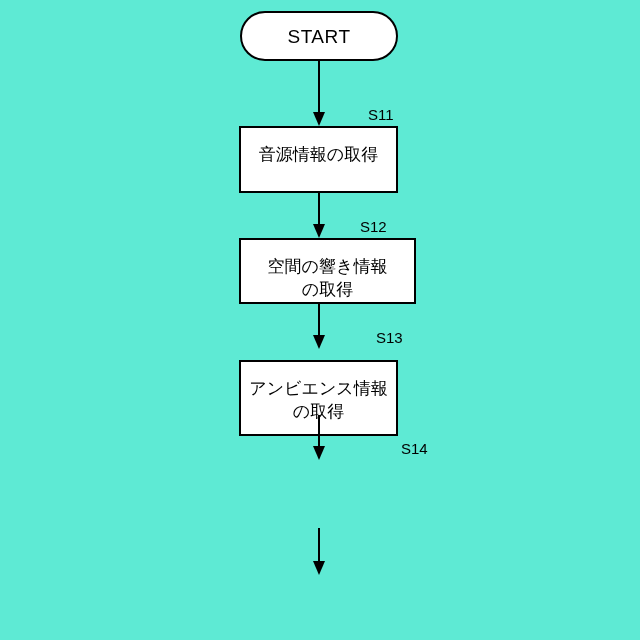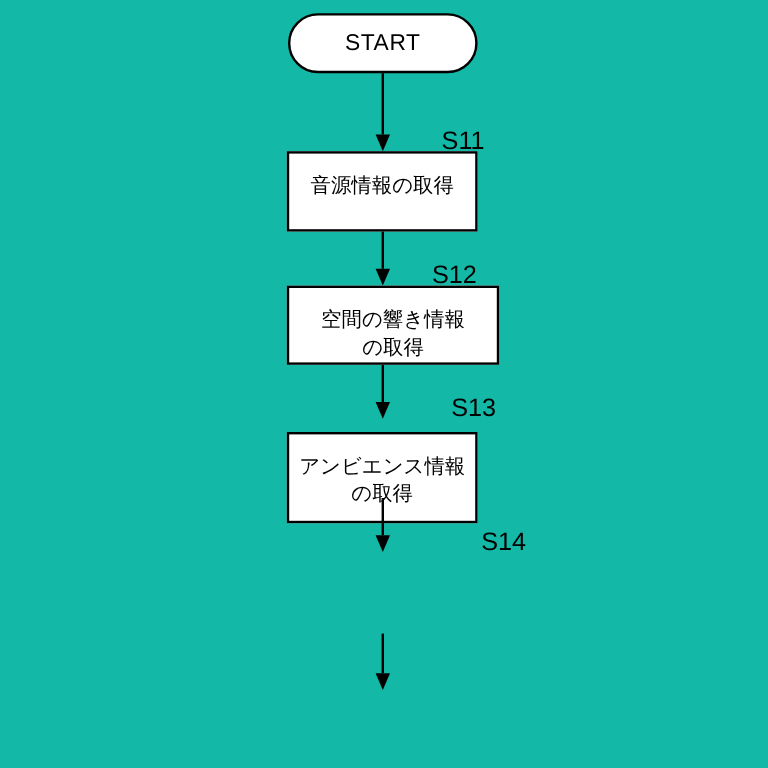--- a/index.html
+++ b/index.html
@@ -9,21 +9,21 @@
     background: #ffffff;
   }
   body {
     font-family: "Liberation Sans", "DejaVu Sans", sans-serif;
     color: #000000;
   }
   #canvas {
     position: relative;
     width: 640px;
     height: 640px;
-    background: #14b8a6;
+    background: #5eead4;
     overflow: hidden;
     text-decoration: underline;
   }
 
   
   .terminator {
     position: absolute;
     box-sizing: border-box;
     border: 2px solid #000000;
     border-radius: 26px;
@@ -55,21 +55,21 @@
     font-size: 17px;
     line-height: 1.35;
     text-align: center;
     color: #000000;
     white-space: pre-line;
   }
 
   
   .step-tag {
     position: absolute;
-    font-size: 21px;
+    font-size: 15px;
     line-height: 1;
     color: #000000;
     white-space: nowrap;
   }
 
   
   .connector {
     position: absolute;
     width: 2px;
     background: #000000;

